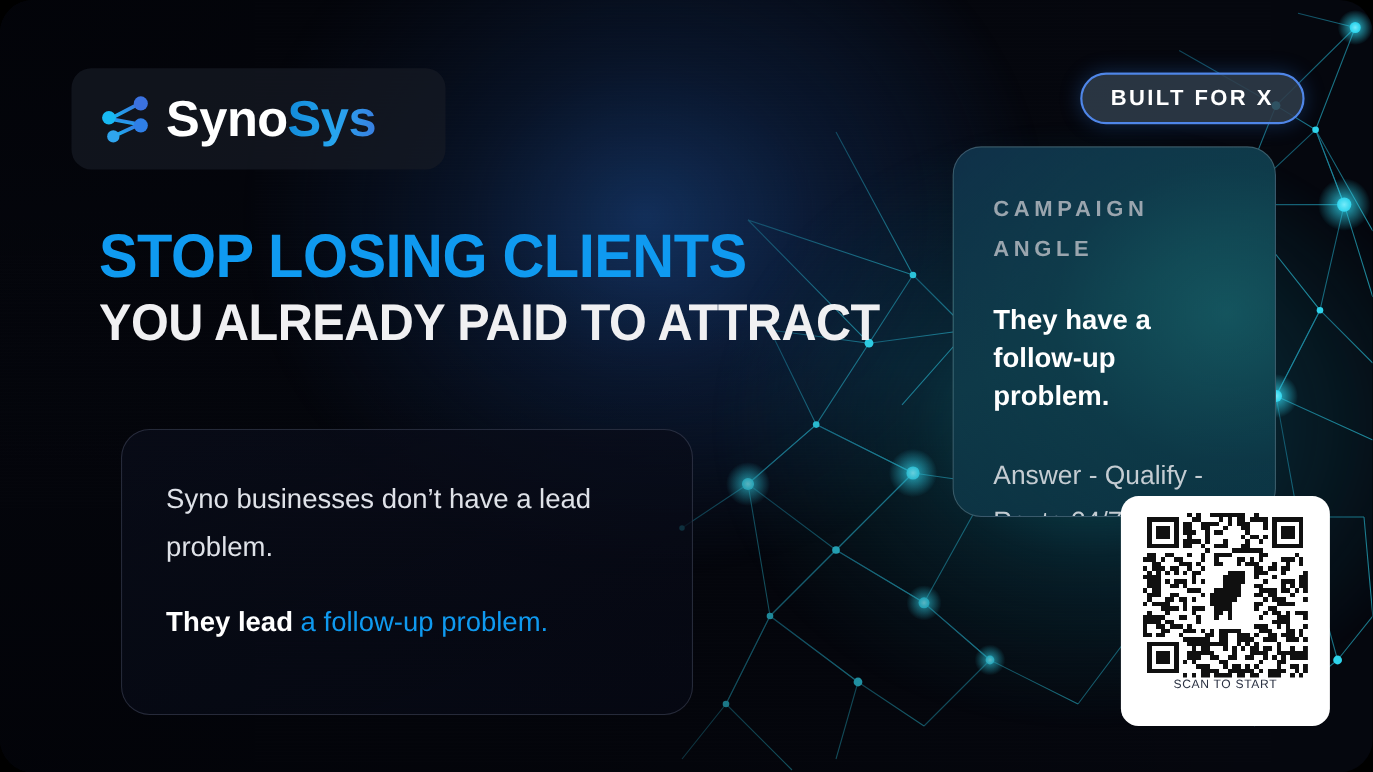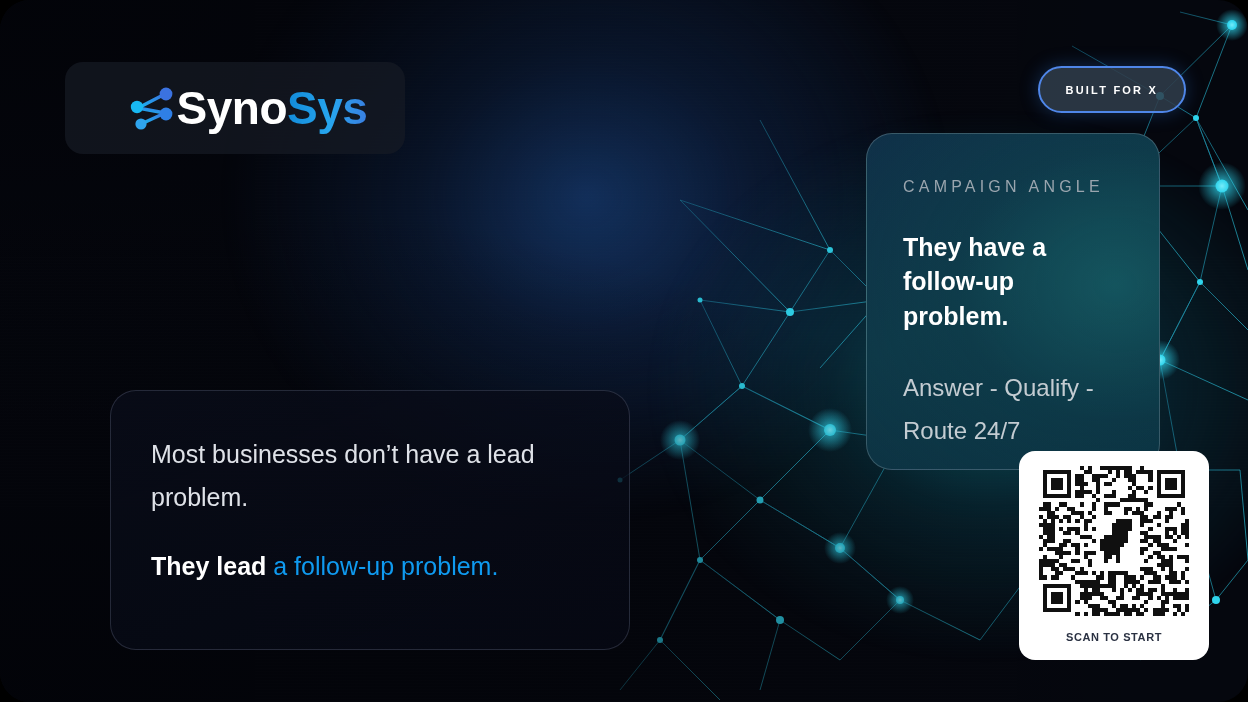--- a/index.html
+++ b/index.html
@@ -64,22 +64,21 @@
 
   
   .logo-chip {
     position: absolute;
     left: 65px; top: 62px;
     width: 340px; height: 92px;
     border-radius: 18px;
     background: rgba(22,26,36,0.72);
     display: flex; align-items: center;
     padding-left: 26px;
-    gap: 0;
-    justify-content: center;
+    gap: 12px;
   }
   .logo-mark { width: 48px; height: 48px; flex: 0 0 auto; }
   .logo-word {
     font-size: 46px;
     font-weight: 700;
     letter-spacing: -0.5px;
     line-height: 1;
     white-space: nowrap;
   }
   .logo-word .w1 { color: #ffffff; }
@@ -96,21 +95,21 @@
     height: 47px;
     padding: 0 26px;
     display: flex; align-items: center; justify-content: center;
     border-radius: 999px;
     border: 2px solid #4f86e8;
     background: rgba(48,60,74,0.86);
     box-shadow: 0 0 18px rgba(40,110,200,0.35);
   }
   .badge span {
     color: #ffffff;
-    font-size: 11px;
+    font-size: 20px;
     font-weight: 700;
     letter-spacing: 2.2px;
     font-stretch: condensed;
     white-space: nowrap;
   }
 
   
   .headline {
     position: absolute;
     left: 90px; top: 206px;
@@ -157,22 +156,22 @@
     border-radius: 26px 26px 26px 26px;
     border: 1px solid rgba(160,180,190,0.30);
     background:
       radial-gradient(120% 90% at 85% 45%, rgba(25,108,112,0.55) 0%, rgba(13,62,74,0.45) 45%, rgba(9,40,56,0.25) 100%),
       linear-gradient(150deg, #11304c 0%, #0f3a4a 45%, #0b2f40 100%);
     padding: 38px 34px 0 36px;
     overflow: hidden;
   }
   .campaign-label {
     color: #9aa5ae;
-    font-size: 16px;
-    font-weight: 400;
+    font-size: 20px;
+    font-weight: 700;
     letter-spacing: 4.2px;
     line-height: 1.85;
     margin: 0 0 28px 0;
   }
   .campaign-head {
     color: #ffffff;
     font-size: 25px;
     font-weight: 700;
     line-height: 1.38;
     margin: 0 0 34px 0;
@@ -192,24 +191,24 @@
     width: 190px; height: 209px;
     background: #ffffff;
     border-radius: 16px;
     display: flex;
     flex-direction: column;
     align-items: center;
     padding-top: 15px;
   }
   .qr-holder { position: relative; width: 150px; height: 150px; }
   .qr-caption {
-    margin-top: 15px;
+    margin-top: 0;
     color: #2a3142;
     font-size: 11px;
-    font-weight: 700;
+    font-weight: 400;
     letter-spacing: 0.6px;
     font-stretch: condensed;
   }
 </style>
 </head>
 <body>
 
 <div id="stage">
 
   <div class="bg-base"></div>
@@ -324,23 +323,27 @@
     </svg>
     <div class="logo-word">
       <span class="w1">Syno</span><span class="w2">Sys</span>
     </div>
   </div>
 
   <div class="badge">
     <span>BUILT FOR X</span>
   </div>
 
+  <div class="headline">
+    <div class="l1">STOP LOSING CLIENTS</div>
+    <div class="l2">YOU ALREADY PAID TO ATTRACT</div>
+  </div>
 
   <div class="body-card">
-    <p>Most businesses don’t have a lead problem.</p>
+    <p>Syno businesses don’t have a lead problem.</p>
     <p class="strong"><span>They lead </span><span class="accent">a follow-up problem.</span></p>
   </div>
 
   <div class="campaign-card">
     <div class="campaign-label">CAMPAIGN ANGLE</div>
     <div class="campaign-head">They have a follow-up problem.</div>
     <div class="campaign-sub">Answer - Qualify - Route 24/7</div>
   </div>
 
   <div class="qr-card">

